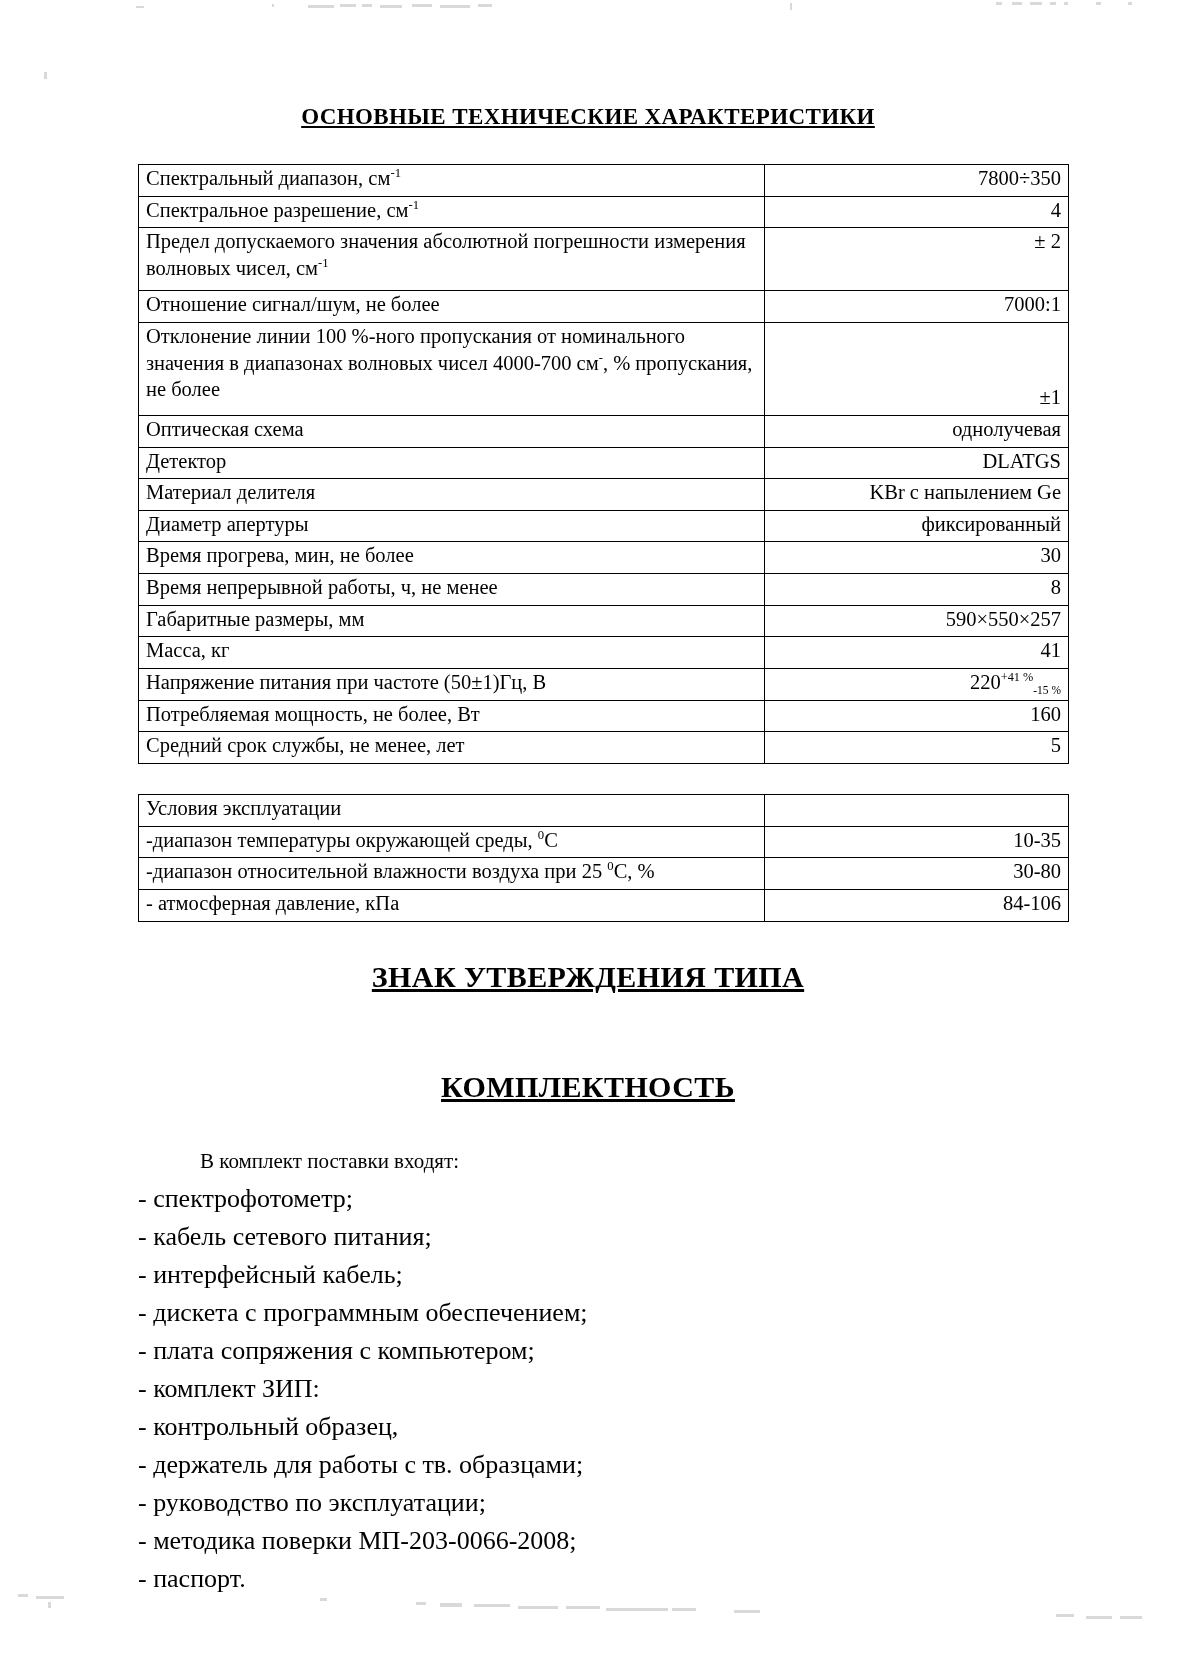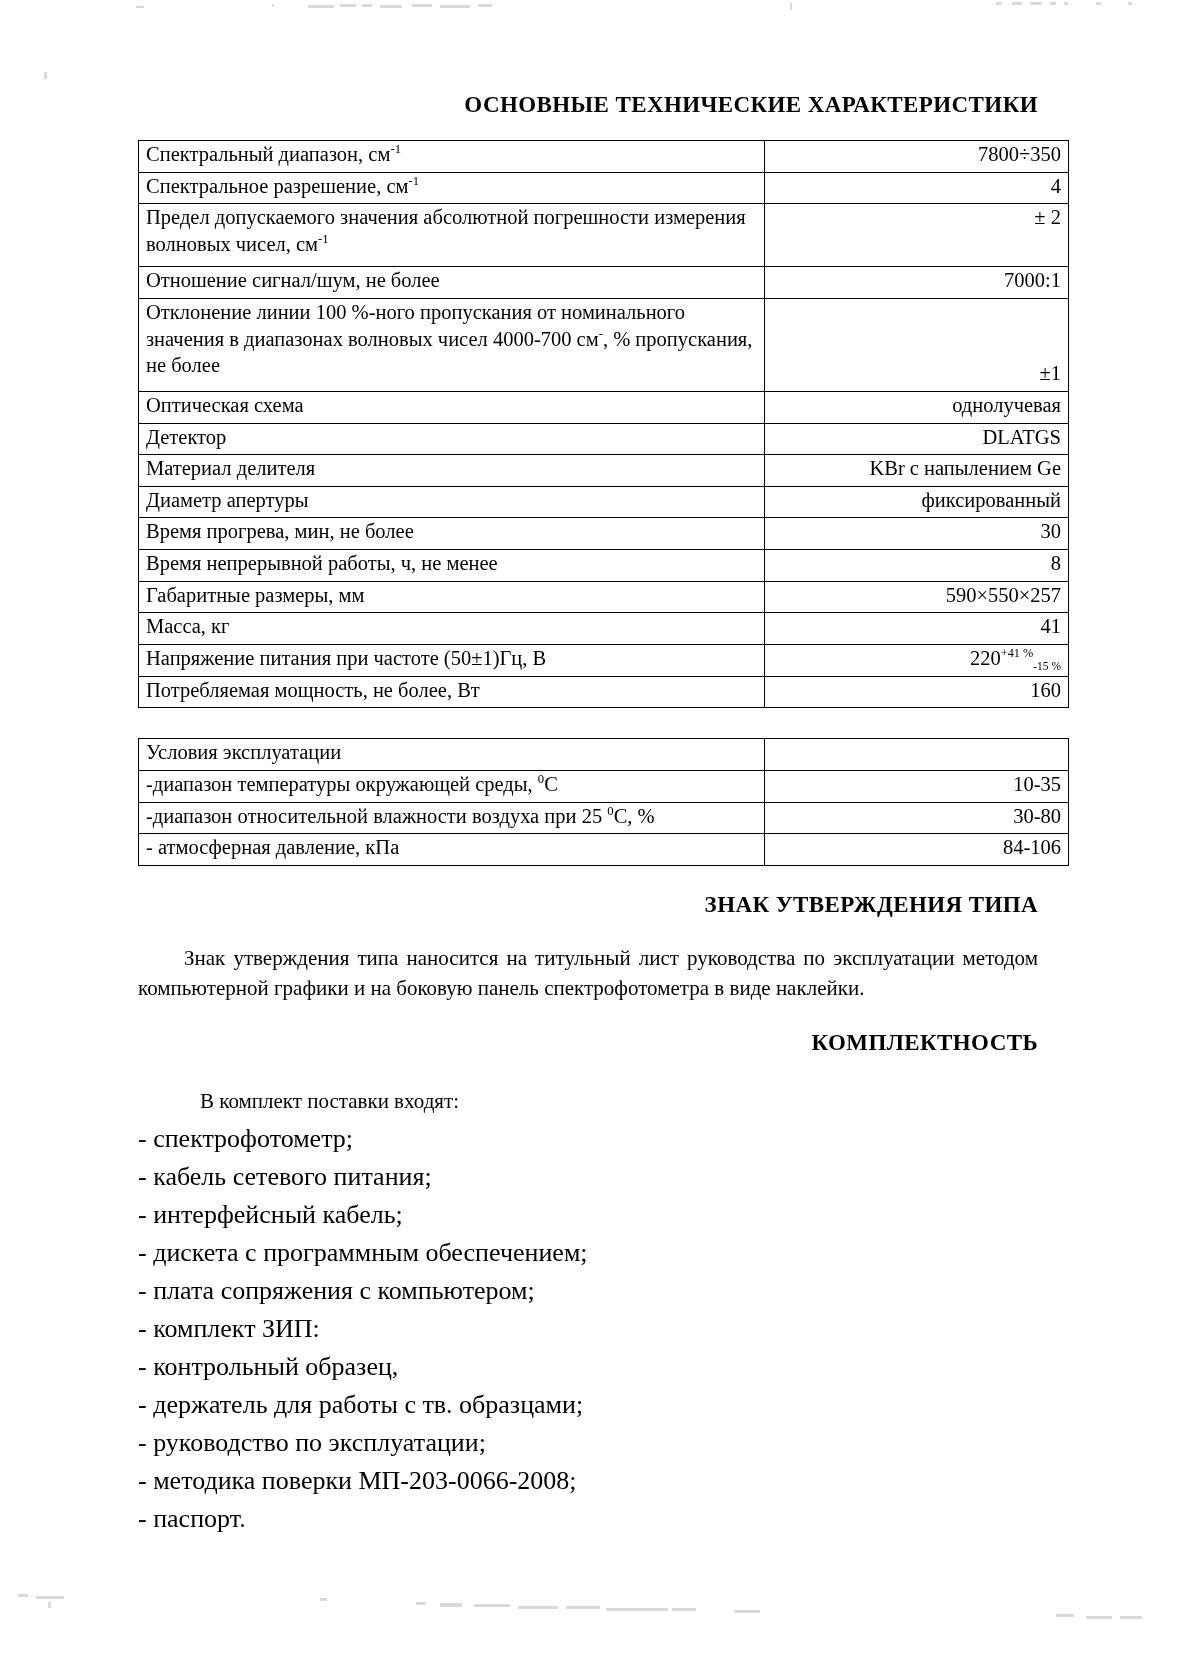--- a/index.html
+++ b/index.html
@@ -33,30 +33,31 @@
   .content {
     position: absolute;
     left: 138px;
     top: 92px;
     width: 900px;
   }
 
   h1.section-title,
   h2.section-title {
     font-weight: bold;
-    text-align: right;
-    margin: 0;
+    text-align: center;
+    margin: 12px;
     letter-spacing: .4px;
+    text-decoration: underline;
   }
   h1.section-title {
     font-size: 23px;
     padding-bottom: 22px;
   }
   h2.section-title {
-    font-size: 23px;
+    font-size: 30px;
   }
 
   
   table.spec {
     border-collapse: collapse;
     width: 900px;
     table-layout: fixed;
     font-size: 20.5px;
   }
   table.spec td {
@@ -214,20 +215,24 @@
           <td class="value">41</td>
         </tr>
         <tr>
           <td class="param"><span>Напряжение питания при частоте (50±1)Гц, В</span></td>
           <td class="value"><span>220</span><sup class="pct">+41 %</sup><sub class="pct">-15 %</sub></td>
         </tr>
         <tr>
           <td class="param"><span>Потребляемая мощность, не более, Вт</span></td>
           <td class="value">160</td>
         </tr>
+        <tr>
+          <td class="param"><span>Средний срок службы, не менее, лет</span></td>
+          <td class="value">5</td>
+        </tr>
       </tbody>
     </table>
 
     <div class="table-gap"></div>
 
     <table class="spec">
       <tbody>
         <tr>
           <td class="param"><span>Условия эксплуатации</span></td>
           <td class="value"></td>
@@ -246,21 +251,20 @@
         </tr>
       </tbody>
     </table>
 
     <div class="heading-gap-top"></div>
 
     <h2 class="section-title">ЗНАК УТВЕРЖДЕНИЯ ТИПА</h2>
 
     <div class="heading-gap-bottom"></div>
 
-    <p class="body">Знак утверждения типа наносится на титульный лист руководства по эксплуатации методом компьютерной графики и на боковую панель спектрофотометра  в виде наклейки.</p>
 
     <div class="heading-gap-top"></div>
 
     <h2 class="section-title">КОМПЛЕКТНОСТЬ</h2>
 
     <div class="heading-gap-bottom"></div>
 
     <p class="kit-intro">В комплект поставки входят:</p>
 
     <ul class="kit-list">

